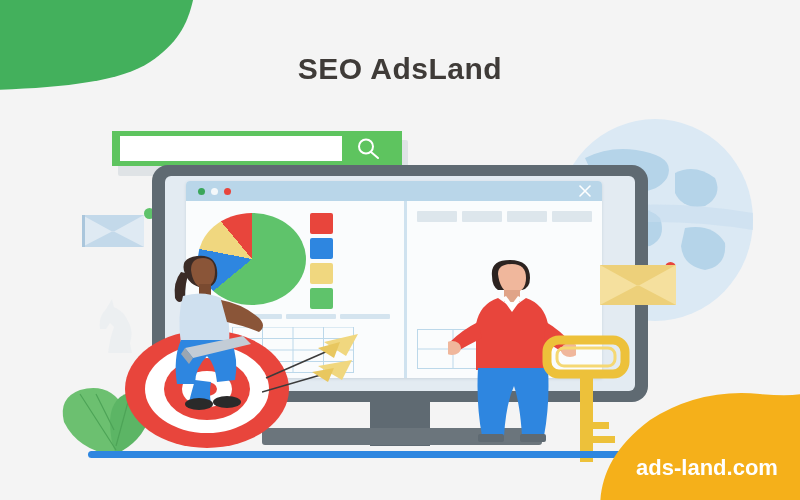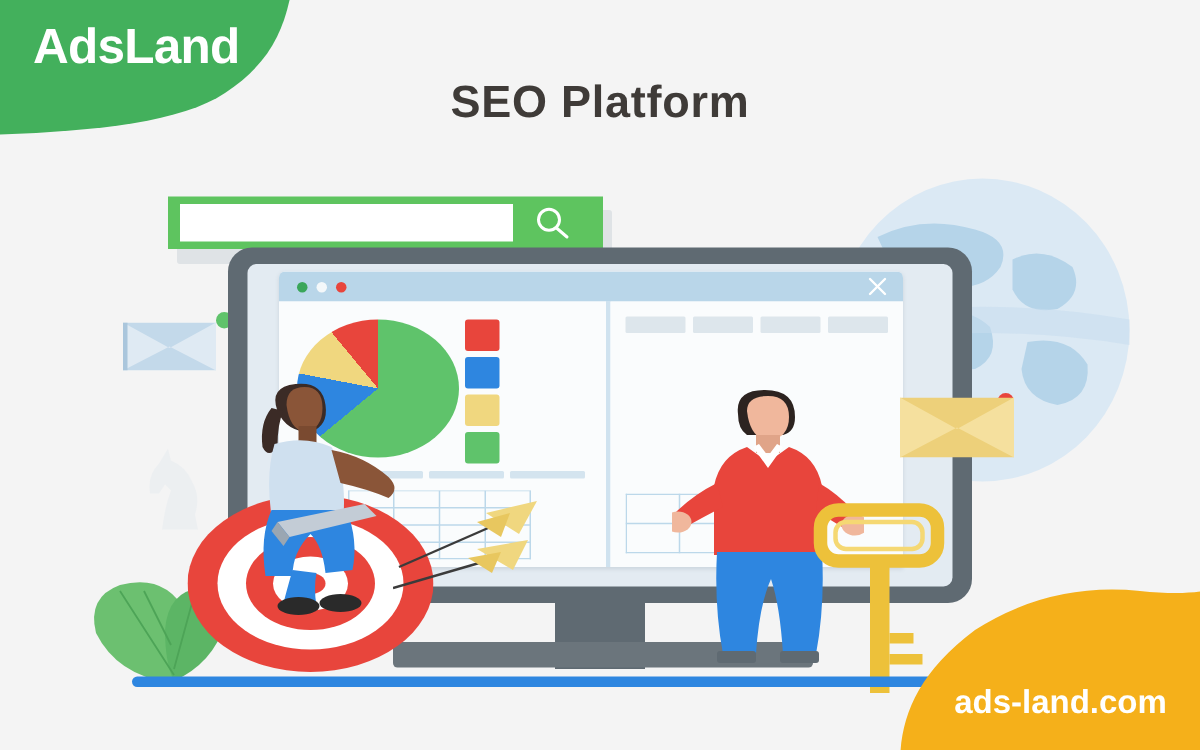--- a/index.html
+++ b/index.html
@@ -125,23 +125,22 @@
   #ground{left:88px;top:451px;width:590px;height:7px;background:#2e86e0;border-radius:4px;}
 </style>
 </head>
 <body style="background: rgb(244, 244, 244);">
 
 <div id="stage">
 
   <svg class="abs" id="brand-shape" viewBox="0 0 215 105">
     <path d="M0,0 H205 C200,30 190,52 160,72 C130,92 70,98 0,100 Z" fill="#43b05c"></path>
   </svg>
-  <div class="abs" id="brand-text" style="color: rgb(255, 255, 255);">AdsLand</div>
-
-  <div class="abs" id="page-title" style="color: rgb(63, 59, 56);">SEO Platform</div>
+
+  <div class="abs" id="page-title" style="color: rgb(63, 59, 56);">SEO AdsLand</div>
 
   <svg class="abs" id="globe" viewBox="0 0 200 205">
     <ellipse cx="100" cy="102" rx="98" ry="101" fill="#dbe9f4"></ellipse>
     <path d="M30 40 Q60 25 95 35 Q120 42 112 60 Q100 78 70 72 Q40 66 30 40Z" fill="#b5d4e9"></path>
     <path d="M120 55 Q140 45 160 60 Q168 78 150 88 Q128 92 120 75Z" fill="#b5d4e9"></path>
     <path d="M60 92 Q90 85 105 100 Q112 120 95 128 Q70 130 60 112Z" fill="#b5d4e9"></path>
     <path d="M130 110 Q158 105 170 125 Q172 148 150 152 Q128 148 126 128Z" fill="#b5d4e9"></path>
     <path d="M45 150 Q75 142 92 158 Q98 175 78 182 Q52 180 45 160Z" fill="#b5d4e9"></path>
     <path d="M2 95 Q100 78 198 95 L198 112 Q100 96 2 112Z" fill="#c6dcee" opacity=".55"></path>
   </svg>

